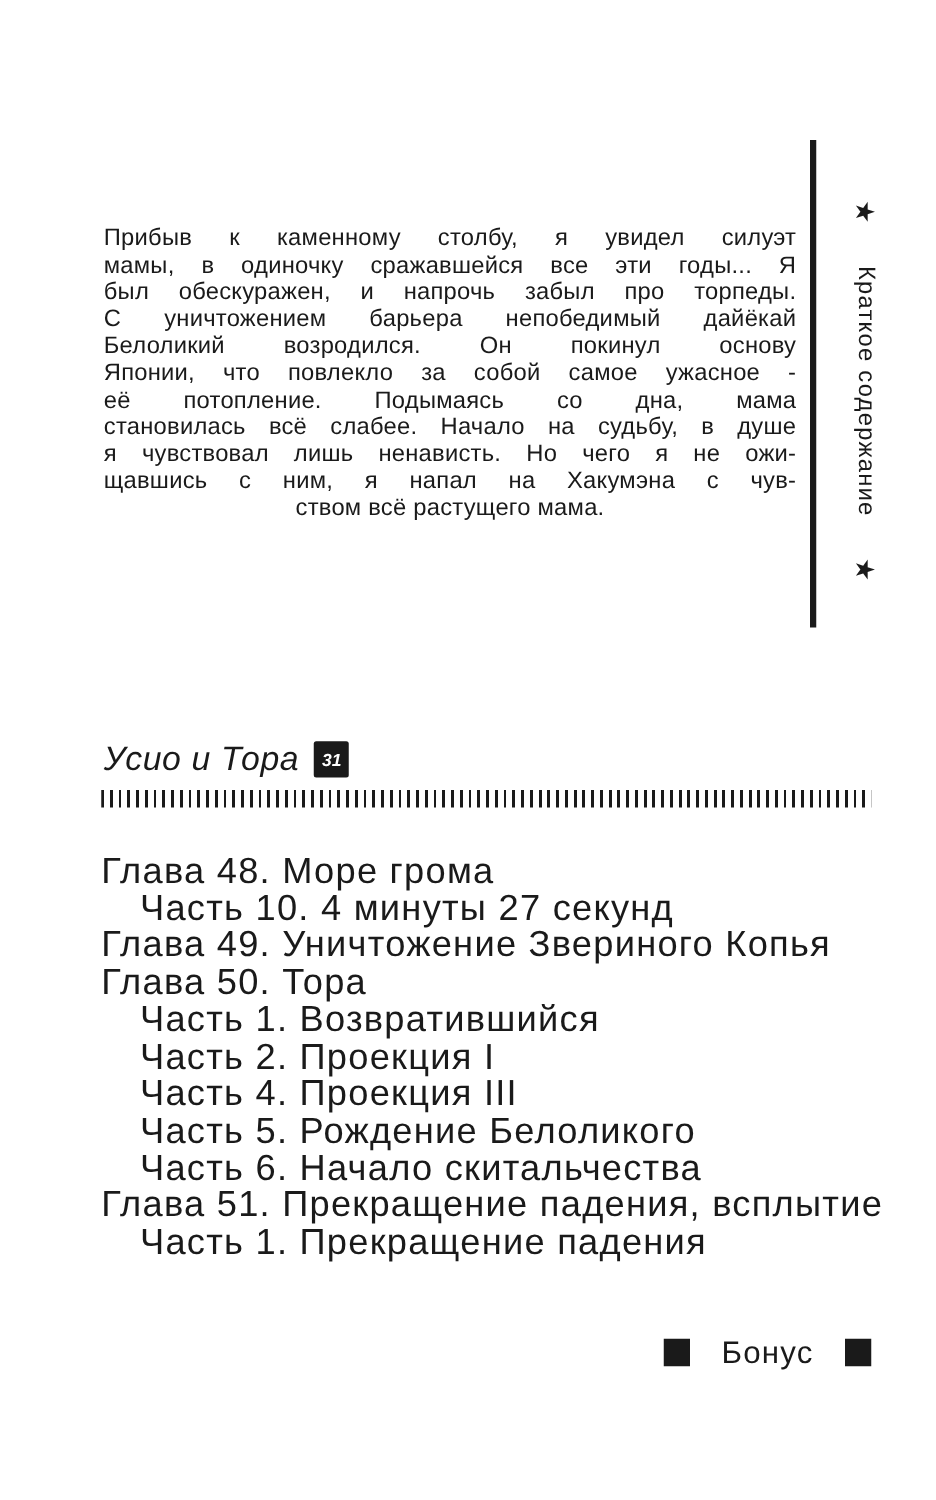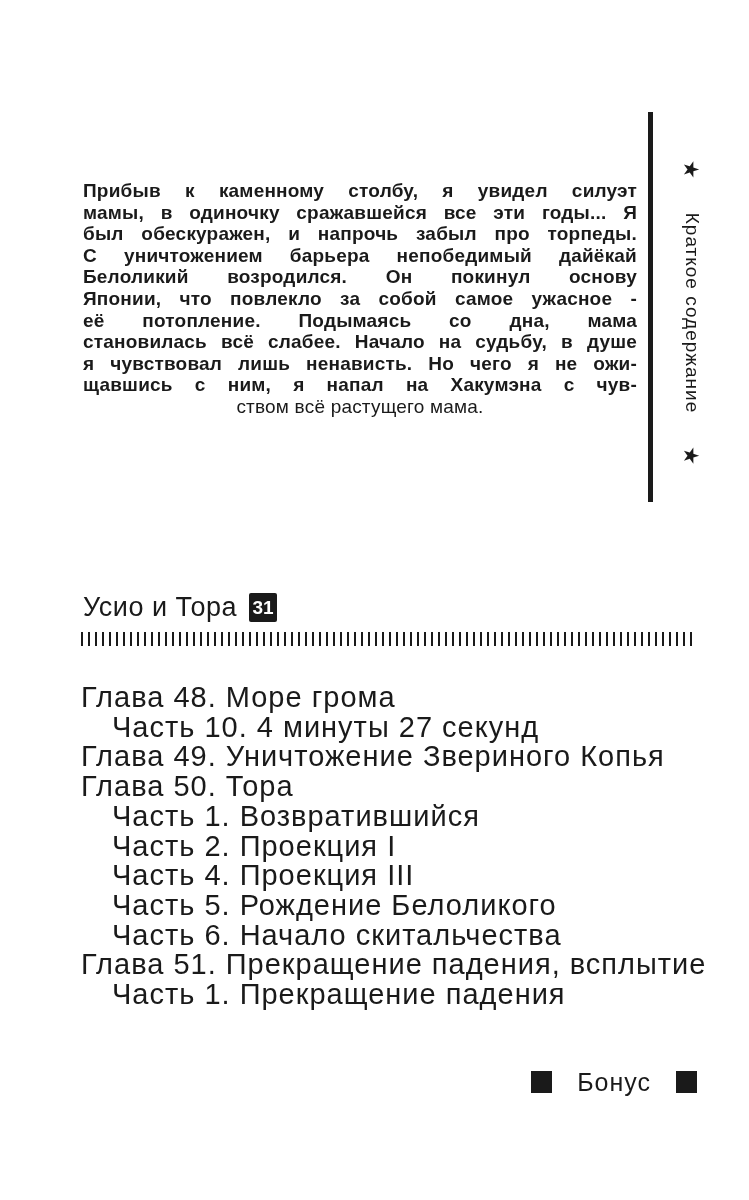--- a/index.html
+++ b/index.html
@@ -24,21 +24,20 @@
     top: 180px;
     width: 554px;
     font-size: 19px;
     line-height: 21.6px;
     letter-spacing: 0.2px;
   }
   .synopsis .jline {
     text-align: justify;
     text-align-last: justify;
     white-space: normal;
-    font-weight: bold;
   }
   .synopsis .cline {
     text-align: center;
   }
 
   
   .vbar {
     position: absolute;
     left: 648px;
     top: 112px;
@@ -66,33 +65,34 @@
     line-height: 1;
   }
 
   
   .title-row {
     position: absolute;
     left: 83px;
     top: 592px;
     display: flex;
     align-items: center;
+    font-style: italic;
   }
   .series-title {
     font-size: 27px;
     letter-spacing: 0.5px;
     white-space: nowrap;
   }
   .vol-box {
     margin-left: 12px;
     width: 28px;
     height: 29px;
     background: #1a1a1a;
     color: #ffffff;
-    font-size: 19px;
+    font-size: 14px;
     font-weight: bold;
     display: flex;
     align-items: center;
     justify-content: center;
     border-radius: 2px;
     text-align: right;
   }
 
   
   .stripes {

